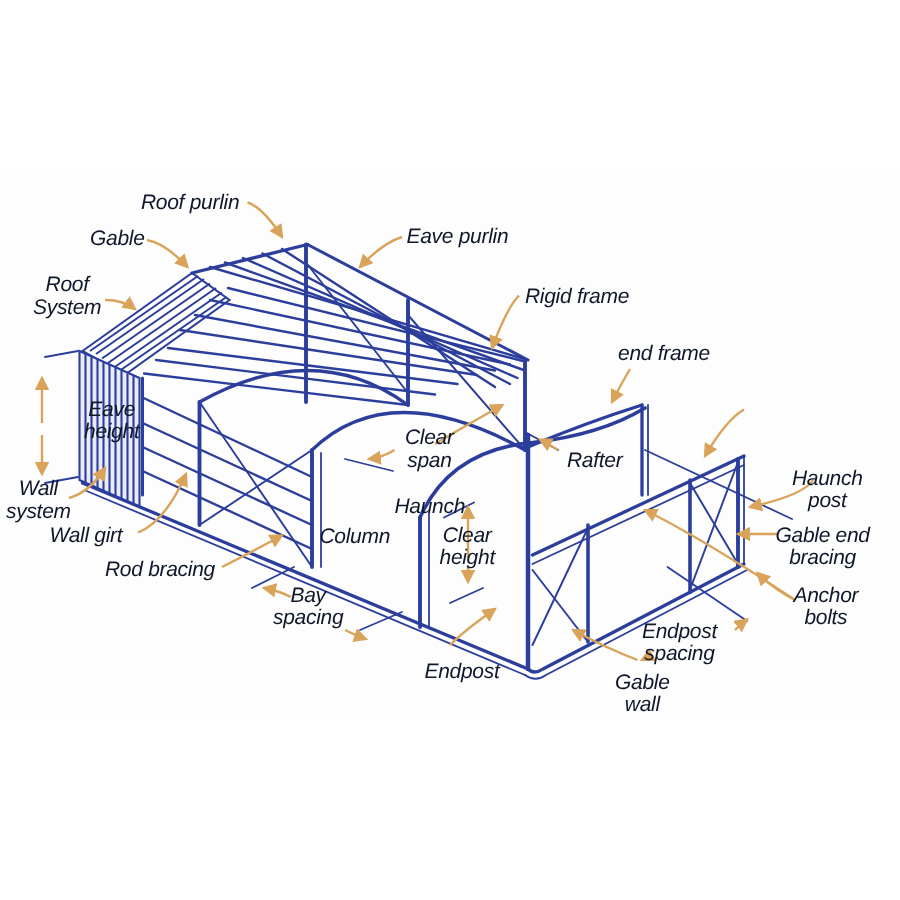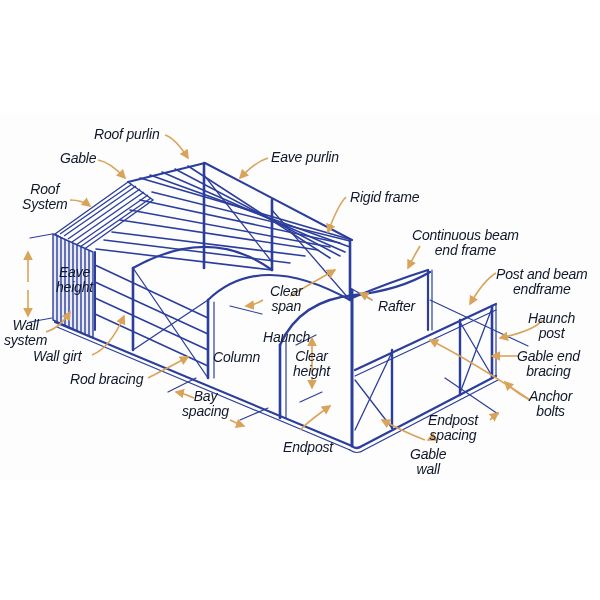--- a/index.html
+++ b/index.html
@@ -166,30 +166,25 @@
 
   <div class="lbl" style="left:94px;top:127px;">Roof purlin</div>
   <div class="lbl" style="left:60px;top:151px;">Gable</div>
   <div class="lbl" style="left:271px;top:150px;">Eave purlin</div>
   <div class="lbl" style="left:22px;top:182px;">
     <div>Roof</div>
     <div>System</div>
   </div>
   <div class="lbl" style="left:350px;top:190px;">Rigid frame</div>
   <div class="lbl" style="left:412px;top:228px;">
-    <div>Continuous beam</div>
     <div>end frame</div>
   </div>
   <div class="lbl" style="left:12px;top:265px;margin-left:44px;">
     <div>Eave</div>
     <div>height</div>
-  </div>
-  <div class="lbl" style="left:496px;top:267px;">
-    <div>Post and beam</div>
-    <div>endframe</div>
   </div>
   <div class="lbl" style="left:270px;top:284px;">
     <div>Clear</div>
     <div>span</div>
   </div>
   <div class="lbl" style="left:378px;top:299px;">Rafter</div>
   <div class="lbl" style="left:4px;top:318px;">
     <div>Wall</div>
     <div>system</div>
   </div>

